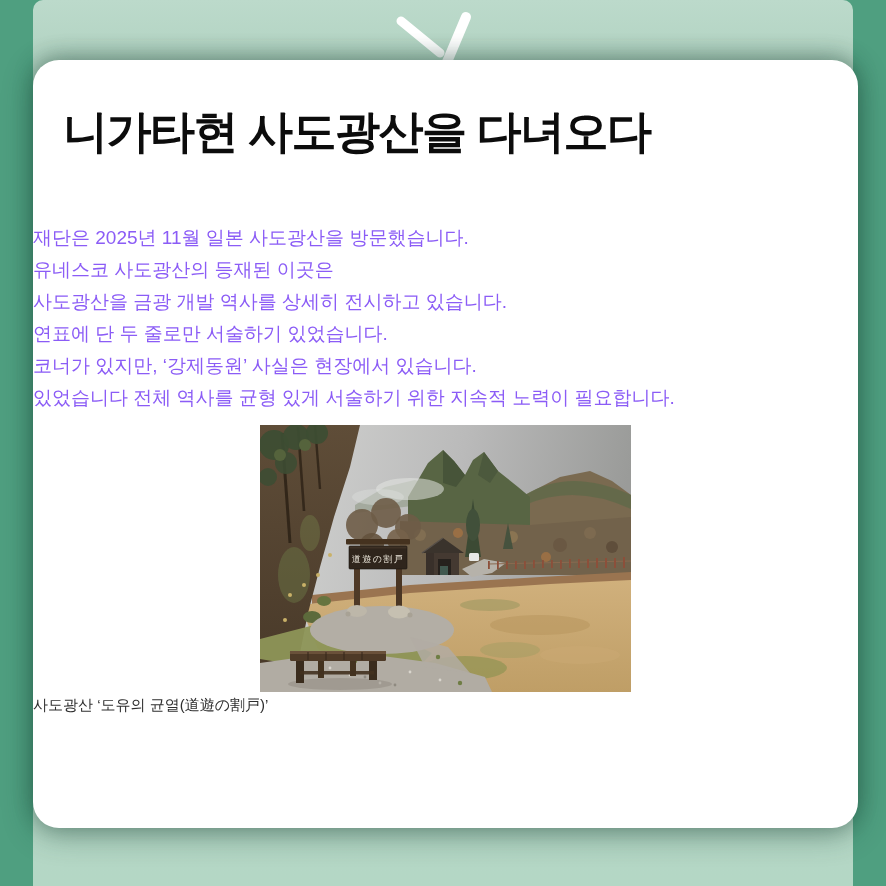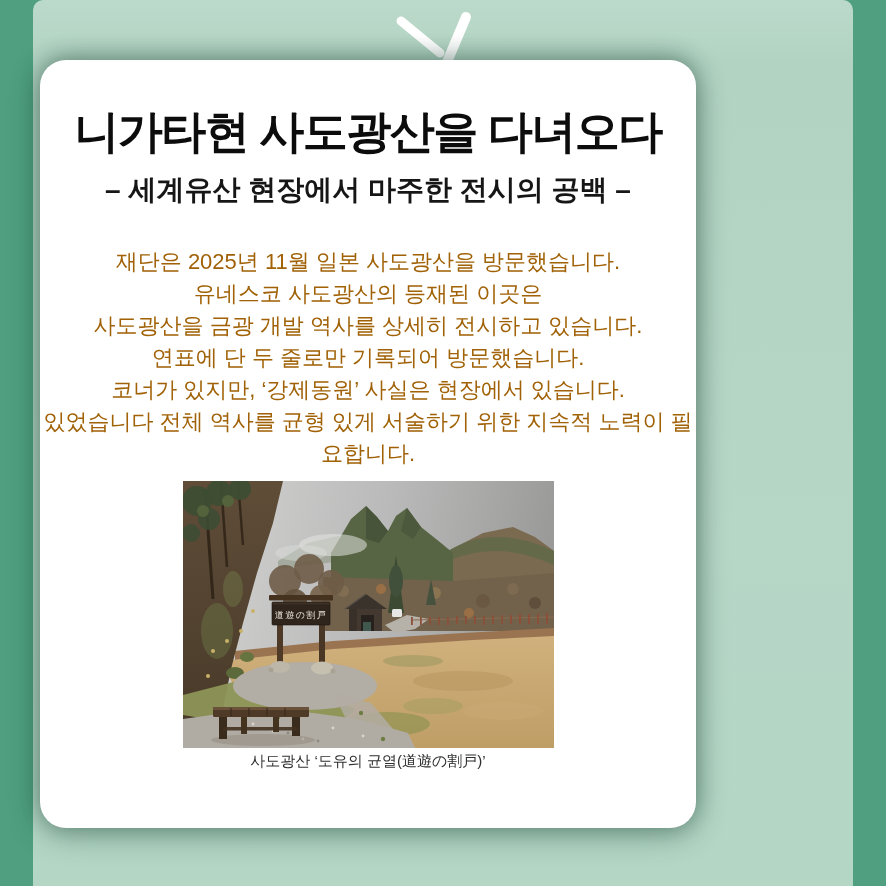--- a/index.html
+++ b/index.html
@@ -9,59 +9,58 @@
     background:#4f9f80;
     font-family:"Liberation Sans","DejaVu Sans",sans-serif;
   }
   .panel{
     position:absolute;left:33px;right:33px;top:0;bottom:0;
     background:linear-gradient(180deg,#bcdacb 0%,#b2d3c2 7%,#b6d6c6 60%,#b4d7c5 100%);
     border-radius:10px 10px 0 0;
   }
   .deco{position:absolute;left:385px;top:8px;}
   .card{
-    position:absolute;left:40px;top:60px;width:656px;height:768px;
+    position:absolute;left:33px;top:60px;width:825px;height:768px;
     background:#ffffff;border-radius:26px;
     box-shadow:0 6px 30px rgba(18,58,44,.45), 0 -5px 20px rgba(18,58,44,.28);
-    text-align:center;
+    text-align:left;
   }
   .title{
     margin:46px 30px 0;font-size:45px;line-height:52px;font-weight:900;
     letter-spacing:-1.5px;color:#0c0c0c;
   }
   .subtitle{
     margin-top:16px;font-size:28px;line-height:32px;font-weight:700;color:#161616;
   }
   .bodytext{
-    margin-top:40px;font-size:22px;line-height:32px;font-weight:500;color:#a16207;
+    margin-top:64px;font-size:19px;line-height:32px;font-weight:500;color:#8b5cf6;
   }
   figure{margin:11px 0 0;}
   .photo{display:block;margin:0 auto;width:371px;height:267px;}
   figcaption{margin-top:4px;font-size:15px;line-height:18px;color:#2e2e2e;}
 </style>
 </head>
 <body>
 
 <div class="stage">
   <div class="panel"></div>
 
   <svg class="deco" width="95" height="62" viewBox="0 0 95 62">
     <line x1="16" y1="13" x2="55" y2="45" stroke="#ffffff" stroke-width="9" stroke-linecap="round"></line>
     <line x1="81" y1="9" x2="62" y2="54" stroke="#ffffff" stroke-width="10" stroke-linecap="round"></line>
   </svg>
 
   <div class="card">
     <h1 class="title">니가타현 사도광산을 다녀오다</h1>
-    <div class="subtitle">– 세계유산 현장에서 마주한 전시의 공백 –</div>
 
     <div class="bodytext">
       <div>재단은 2025년 11월 일본 사도광산을 방문했습니다.</div>
       <div>유네스코 사도광산의 등재된 이곳은</div>
       <div>사도광산을 금광 개발 역사를 상세히 전시하고 있습니다.</div>
-      <div>연표에 단 두 줄로만 기록되어 방문했습니다.</div>
+      <div>연표에 단 두 줄로만 서술하기 있었습니다.</div>
       <div>코너가 있지만, ‘강제동원’ 사실은 현장에서 있습니다.</div>
       <div>있었습니다 전체 역사를 균형 있게 서술하기 위한 지속적 노력이 필요합니다.</div>
     </div>
 
     <figure>
       <svg class="photo" viewBox="0 0 371 267" preserveAspectRatio="none">
         <defs>
           <linearGradient id="sky" x1="0" y1="0" x2="1" y2="0.15">
             <stop offset="0" stop-color="#d4d5d3"></stop>
             <stop offset="0.55" stop-color="#bababa"></stop>

